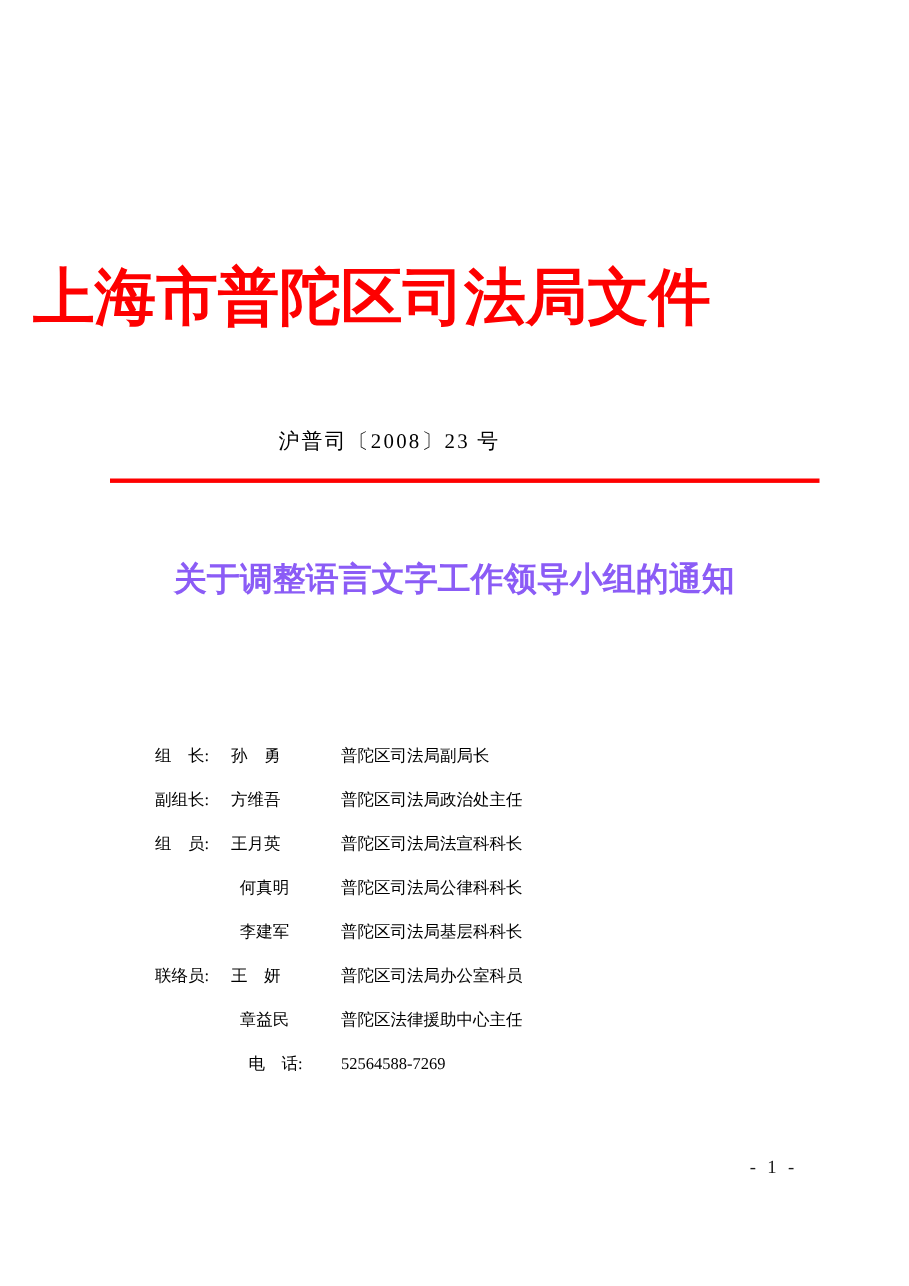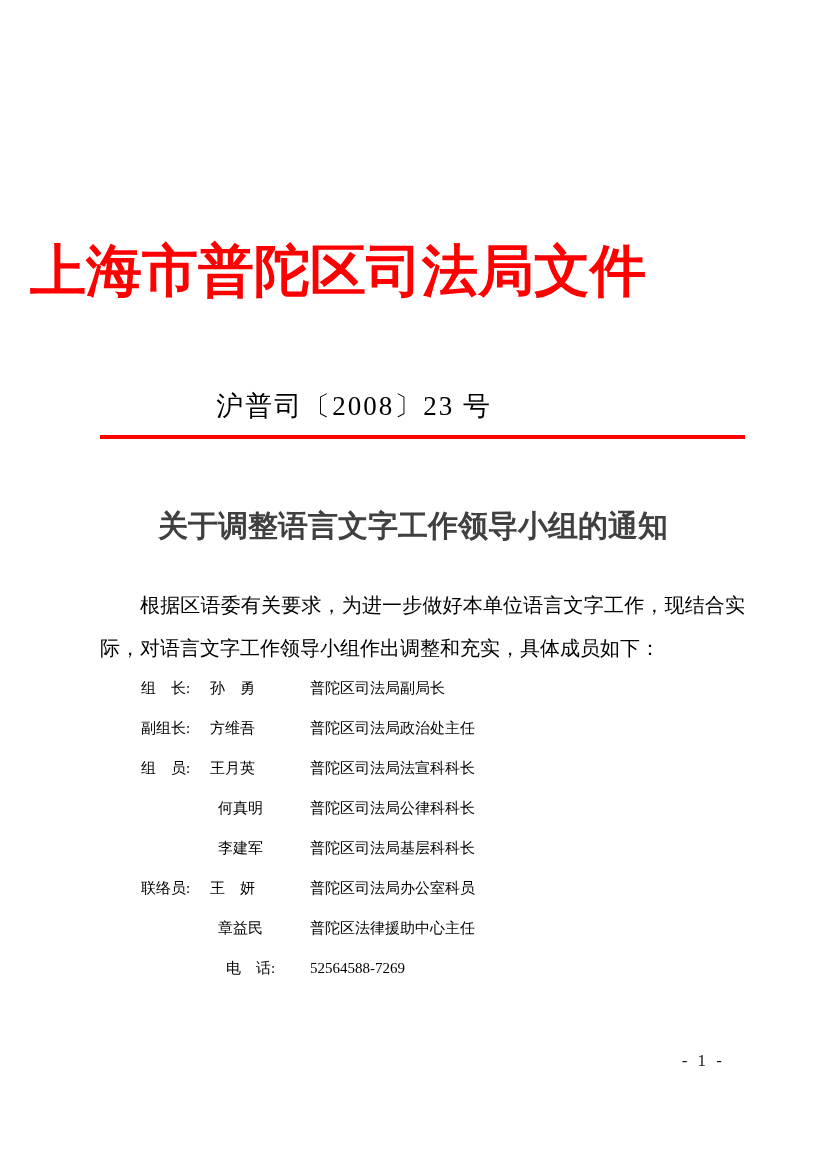--- a/index.html
+++ b/index.html
@@ -32,42 +32,42 @@
     letter-spacing: 0px;
     white-space: nowrap;
     line-height: 1.2;
   }
   .doc-number {
     position: absolute;
     top: 388px;
     left: 0;
     width: 708px;
     text-align: center;
-    font-size: 27px;
+    font-size: 19px;
     letter-spacing: 2px;
     color: #000000;
     white-space: nowrap;
   }
   .red-rule {
     position: absolute;
     top: 435px;
     left: 100px;
     width: 645px;
     height: 4px;
     background: #fe0000;
   }
   .doc-title {
     position: absolute;
     top: 506px;
     left: 0;
     width: 826px;
     text-align: center;
     font-size: 30px;
     font-weight: bold;
-    color: #404040;
+    color: #8b5cf6;
     white-space: nowrap;
   }
   .body-par {
     position: absolute;
     top: 584px;
     left: 100px;
     width: 645px;
     font-size: 20px;
     line-height: 43px;
     text-align: justify;
@@ -124,21 +124,20 @@
 <div class="page">
 
   <div class="masthead">上海市普陀区司法局文件</div>
 
   <div class="doc-number">沪普司〔2008〕23 号</div>
 
   <div class="red-rule"></div>
 
   <div class="doc-title">关于调整语言文字工作领导小组的通知</div>
 
-  <div class="body-par">根据区语委有关要求，为进一步做好本单位语言文字工作，现结合实际，对语言文字工作领导小组作出调整和充实，具体成员如下：</div>
 
   <div class="member-list">
 
     <div class="row">
       <span class="lbl">组　长:</span>
       <span class="nm">孙　勇</span>
       <span class="ttl">普陀区司法局副局长</span>
     </div>
 
     <div class="row">

